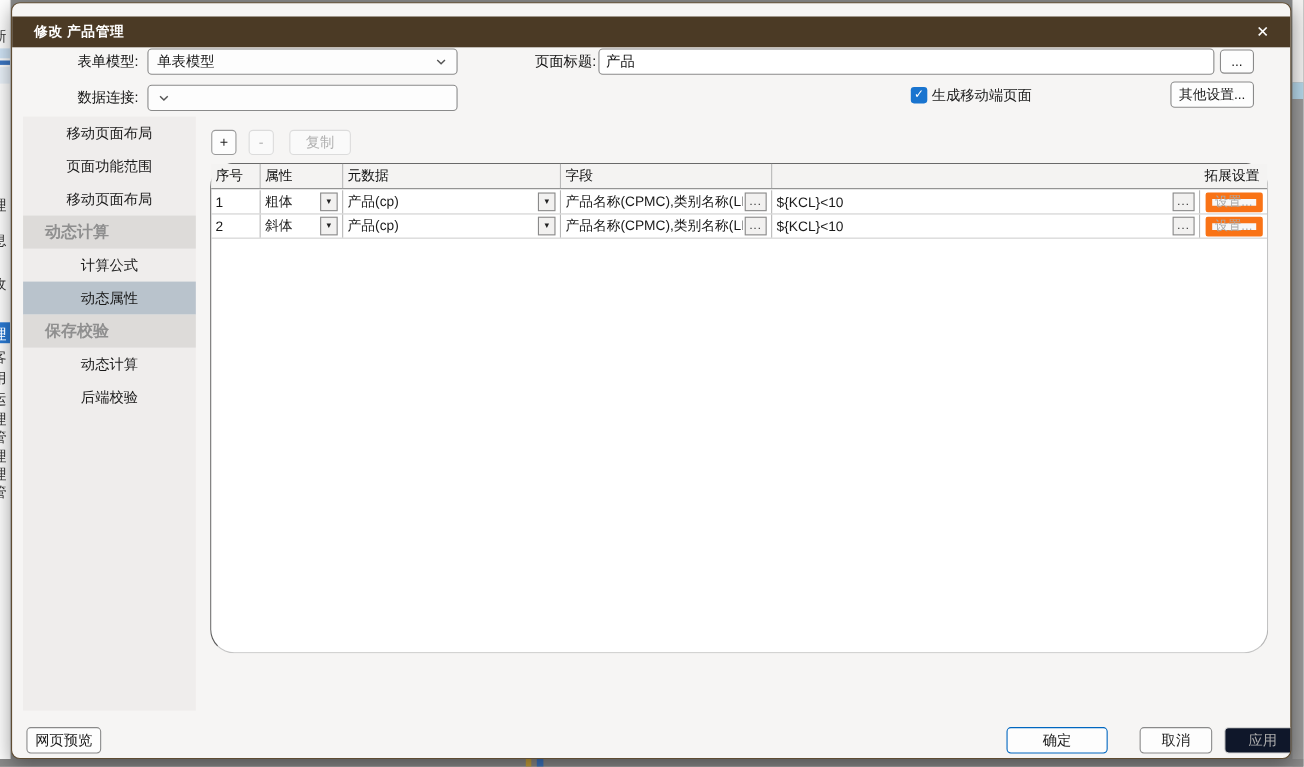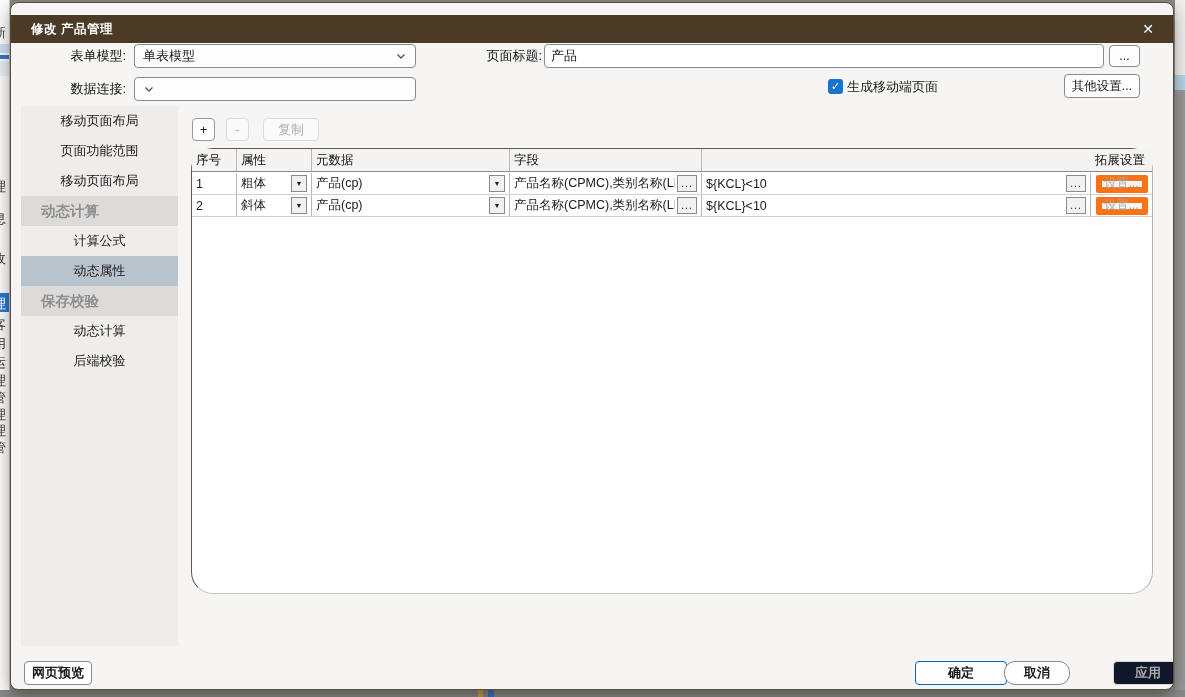--- a/index.html
+++ b/index.html
@@ -74,21 +74,21 @@
   .gc .txt { flex:1; overflow:hidden; white-space:nowrap; }
   .ddbtn { flex:none; width:16px; height:17px; background:#f2f1f0; border:1px solid #8a8a8a; font-size:7px;
            display:flex; align-items:center; justify-content:center; color:#222; margin-left:2px; }
   .morebtn { flex:none; width:20px; height:17px; background:#f2f1f0; border:1px solid #8a8a8a; font-size:10px;
              display:flex; align-items:center; justify-content:center; color:#222; margin-left:2px; letter-spacing:1px; }
   .setbtn { width:52px; height:18px; background:#f7f7f7; border:6px solid #f97316; border-radius:2px; color:#aaa;
             font-size:12px; display:flex; align-items:center; justify-content:center; margin:0 auto; }
 
   
   .foot-btn { position:absolute; top:658px; height:24px; background:#fdfdfd; border:1px solid #8a8a8a; border-radius:4px;
-              font-size:13px; display:flex; align-items:center; justify-content:center; color:#1a1a1a;font-weight:bold; }
+              font-size:13px; display:flex; align-items:center; justify-content:center; color:#1a1a1a; }
   .foot-btn.primary { border:1.5px solid #0067c0; }
   .foot-btn.disabled { border-color:#d6d6d6; color:#ababab; background:#0f172a;margin-left:24px; }
 </style>
 </head>
 <body>
 
 <div class="bg-left">
   <div class="mini1"></div>
   <div class="mini2"></div>
   <div class="mini3"></div>
@@ -211,16 +211,16 @@
         <span class="morebtn">...</span>
       </div>
       <div class="gc c5">
         <span class="setbtn">设置...</span>
       </div>
     </div>
   </div>
 
   <div class="foot-btn" style="left:13px; width:68px;">网页预览</div>
   <div class="foot-btn primary" style="left:904px; width:92px;">确定</div>
-  <div class="foot-btn" style="left:993px; width:66px;border-radius:11px;">取消</div>
+  <div class="foot-btn" style="left:1025px; width:66px;">取消</div>
   <div class="foot-btn disabled" style="left:1078px; width:70px;">应用</div>
 
 </div>
 
 </body></html>

